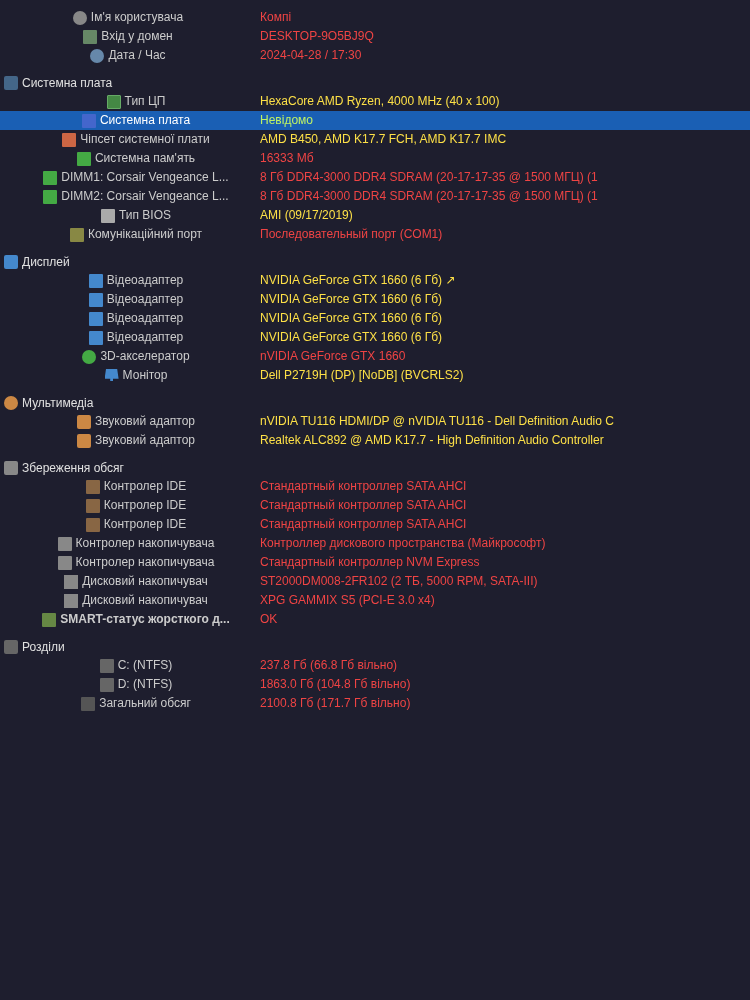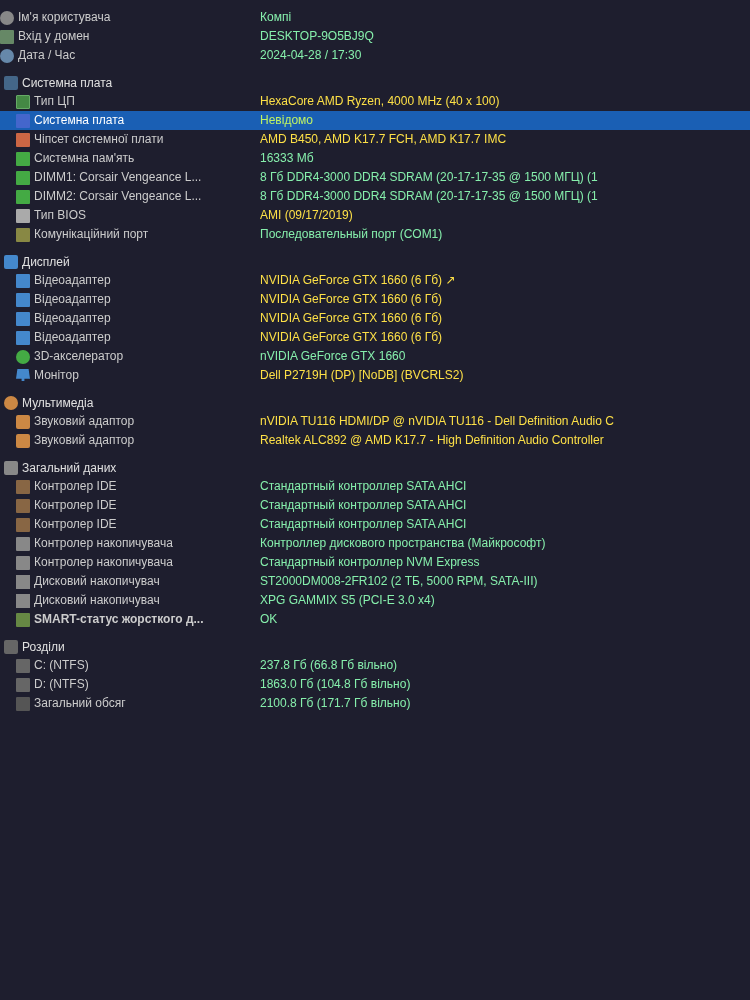--- a/index.html
+++ b/index.html
@@ -29,27 +29,28 @@
     }
     .label-col {
       width: 260px;
       min-width: 260px;
       padding-left: 0;
       color: #cccccc;
       display: flex;
       align-items: flex-start;
       gap: 2px;
       padding-right: 4px;
+      justify-content: center;
     }
     .label-indent {
       padding-left: 16px;
     }
     .value-col {
       flex: 1;
-      color: #86efac;
+      color: #ef4444;
       word-break: break-word;
     }
     .value-blue {
       color: #fde047;
     }
     .icon {
       display: inline-block;
       width: 14px;
       height: 14px;
       margin-right: 2px;
@@ -247,21 +248,21 @@
       <span class="icon" style="background:#cc8844;border-radius:2px;"></span>
       <span>Звуковий адаптор</span>
     </div>
     <div class="value-col value-blue truncated">Realtek ALC892 @ AMD K17.7 - High Definition Audio Controller</div>
   </div>
 
   <div class="section-gap"></div>
 
   <div class="section-header">
     <span class="icon" style="background:#888888;border-radius:2px;margin-right:4px;"></span>
-    <span>Загальний даних</span>
+    <span>Збереження обсяг</span>
   </div>
 
   <div class="row">
     <div class="label-col label-indent">
       <span class="icon" style="background:#886644;border-radius:1px;"></span>
       <span>Контролер IDE</span>
     </div>
     <div class="value-col">Стандартный контроллер SATA AHCI</div>
   </div>
 

